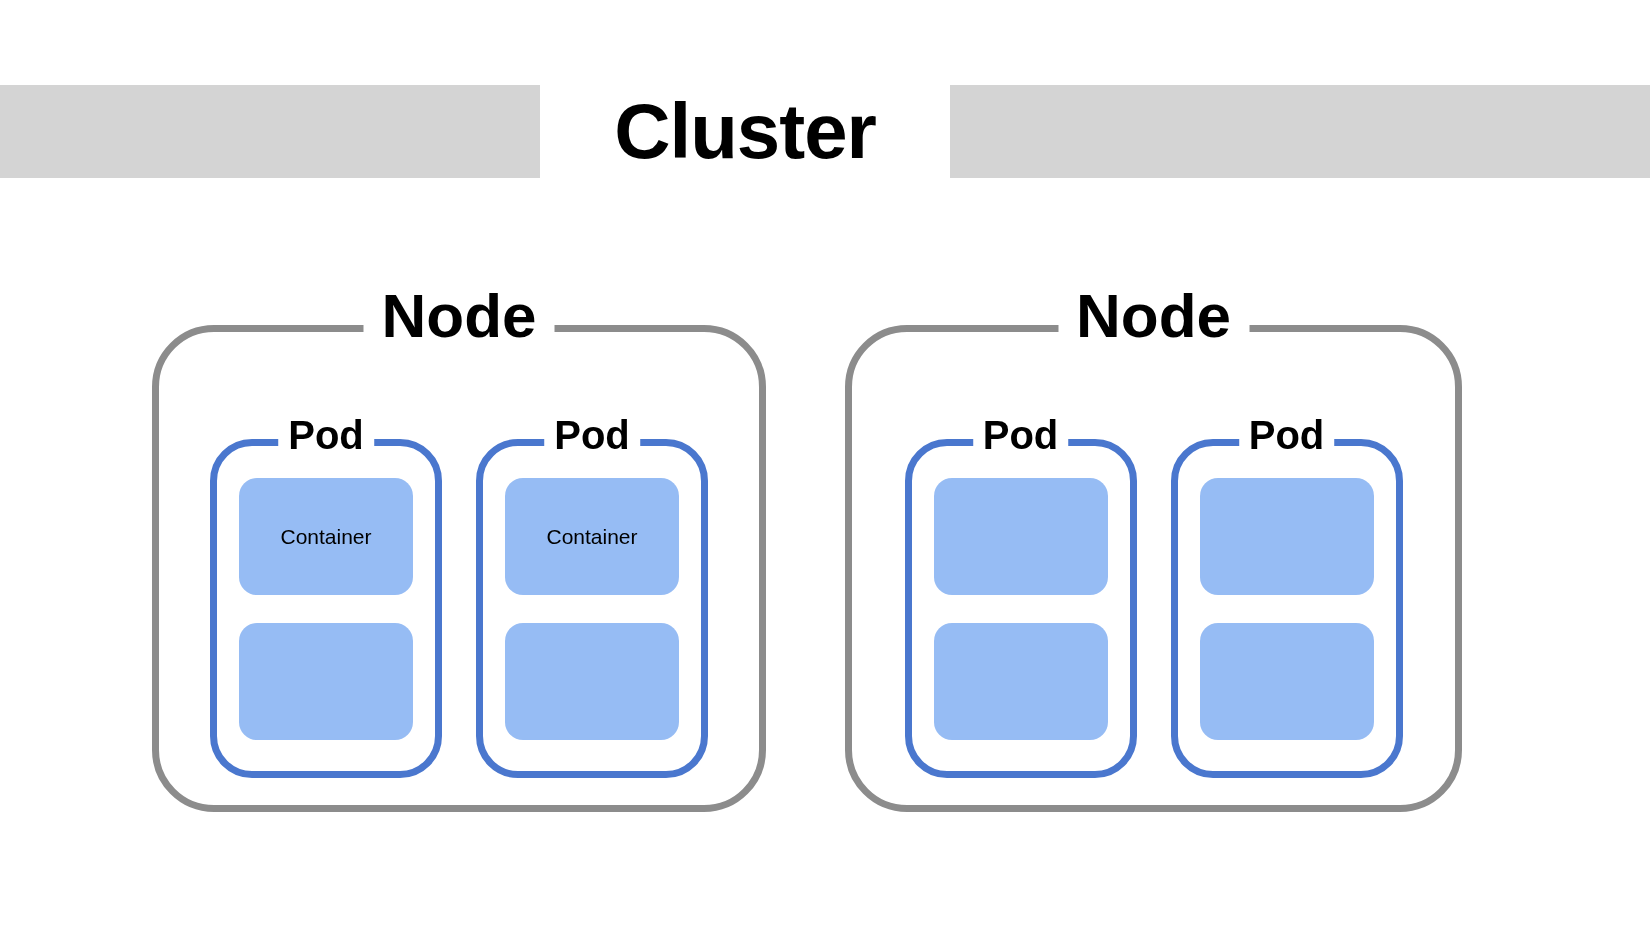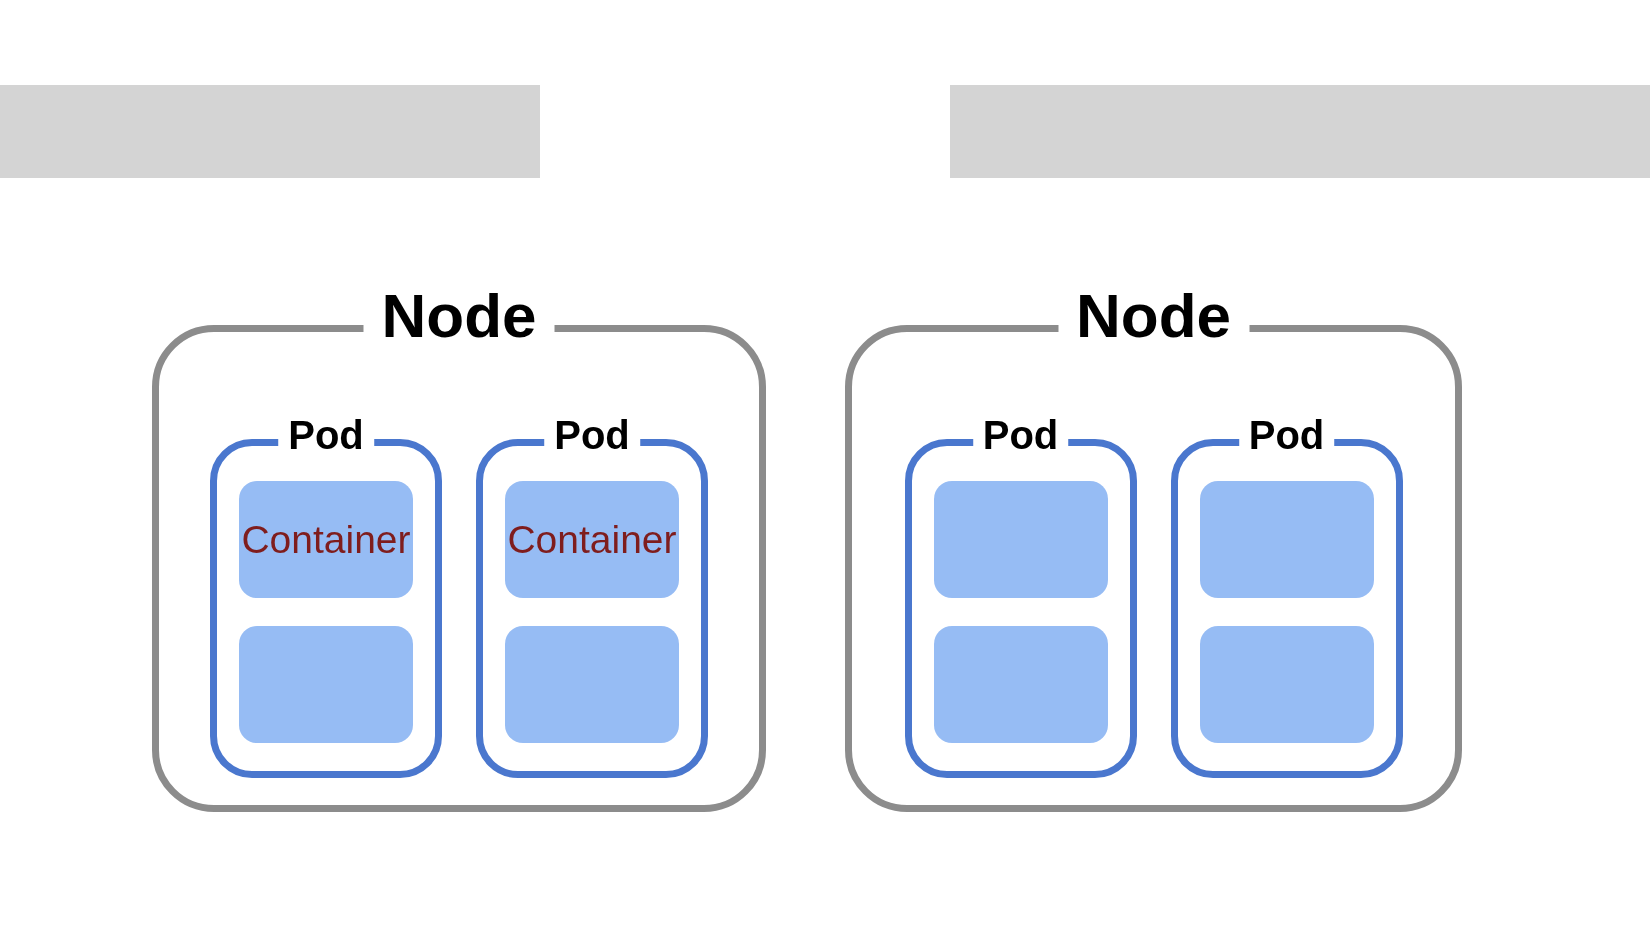--- a/index.html
+++ b/index.html
@@ -91,21 +91,21 @@
 
   .pod {
     position: relative;
     flex: 1 1 0;
     max-width: 232px;
     border: 7px solid #4a77ce;
     border-radius: 42px;
     box-sizing: border-box;
     display: flex;
     flex-direction: column;
-    justify-content: flex-end;
+    justify-content: center;
     align-items: center;
     gap: 28px;
     padding: 28px 22px;
   }
 
   .pod-label {
     position: absolute;
     top: -31px;
     left: 50%;
     transform: translateX(-50%);
@@ -123,34 +123,35 @@
     width: 100%;
     height: 117px;
     background: #96bcf4;
     border-radius: 18px;
     display: flex;
     align-items: center;
     justify-content: center;
     box-sizing: border-box;
   }
   .container-box .container-label {
-    font-size: 39px;
+    font-size: 21px;
     font-weight: normal;
-    color: #7f1d1d;
+    color: #000000;
     white-space: nowrap;
     line-height: 1;
   }
 </style>
 </head>
 <body>
 
 <div id="canvas">
 
   <div class="band band-left"></div>
   <div class="band band-right"></div>
+  <div class="cluster-title">Cluster</div>
 
   <div class="node node-left">
     <div class="node-label">Node</div>
 
     <div class="pods">
 
       <div class="pod">
         <div class="pod-label">Pod</div>
         <div class="container-box">
           <span class="container-label">Container</span>

